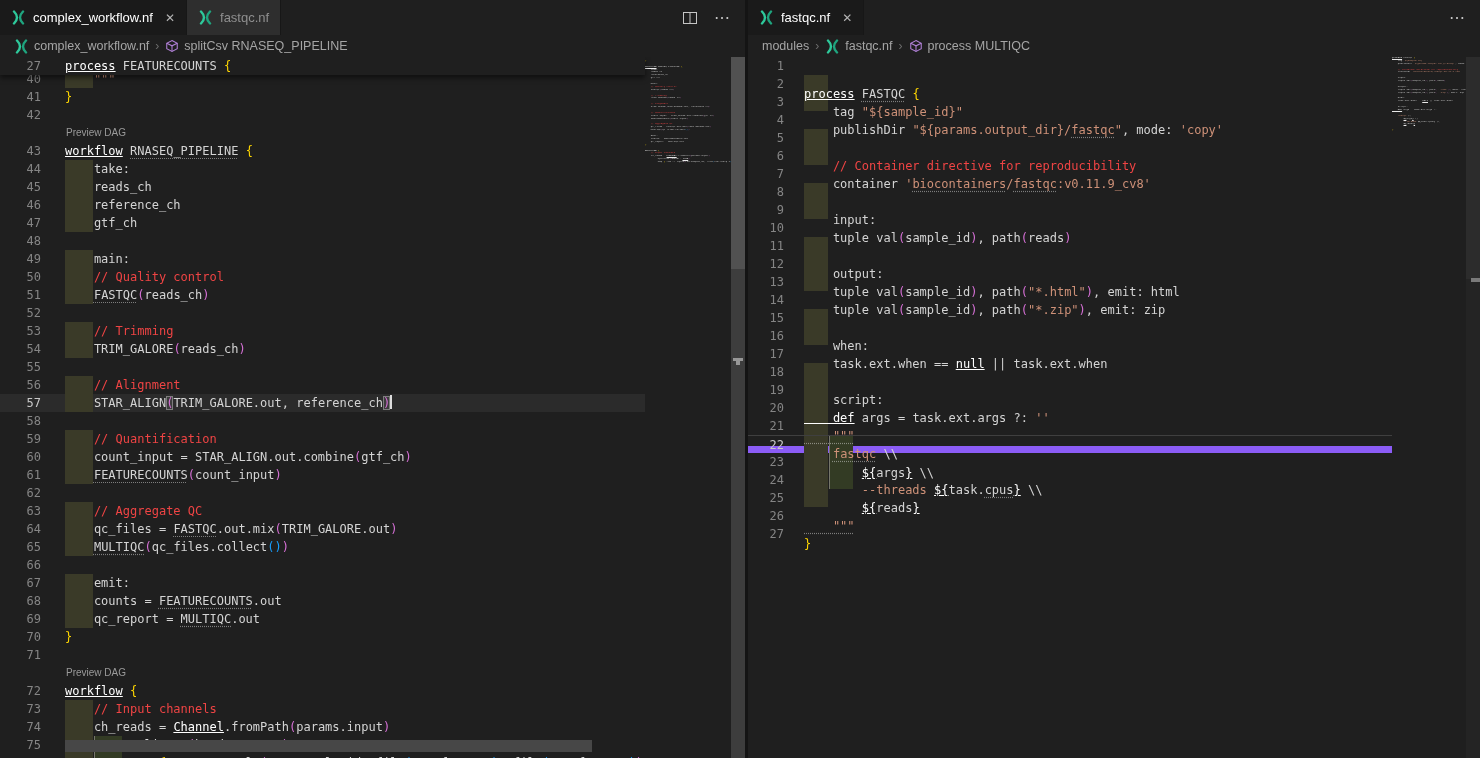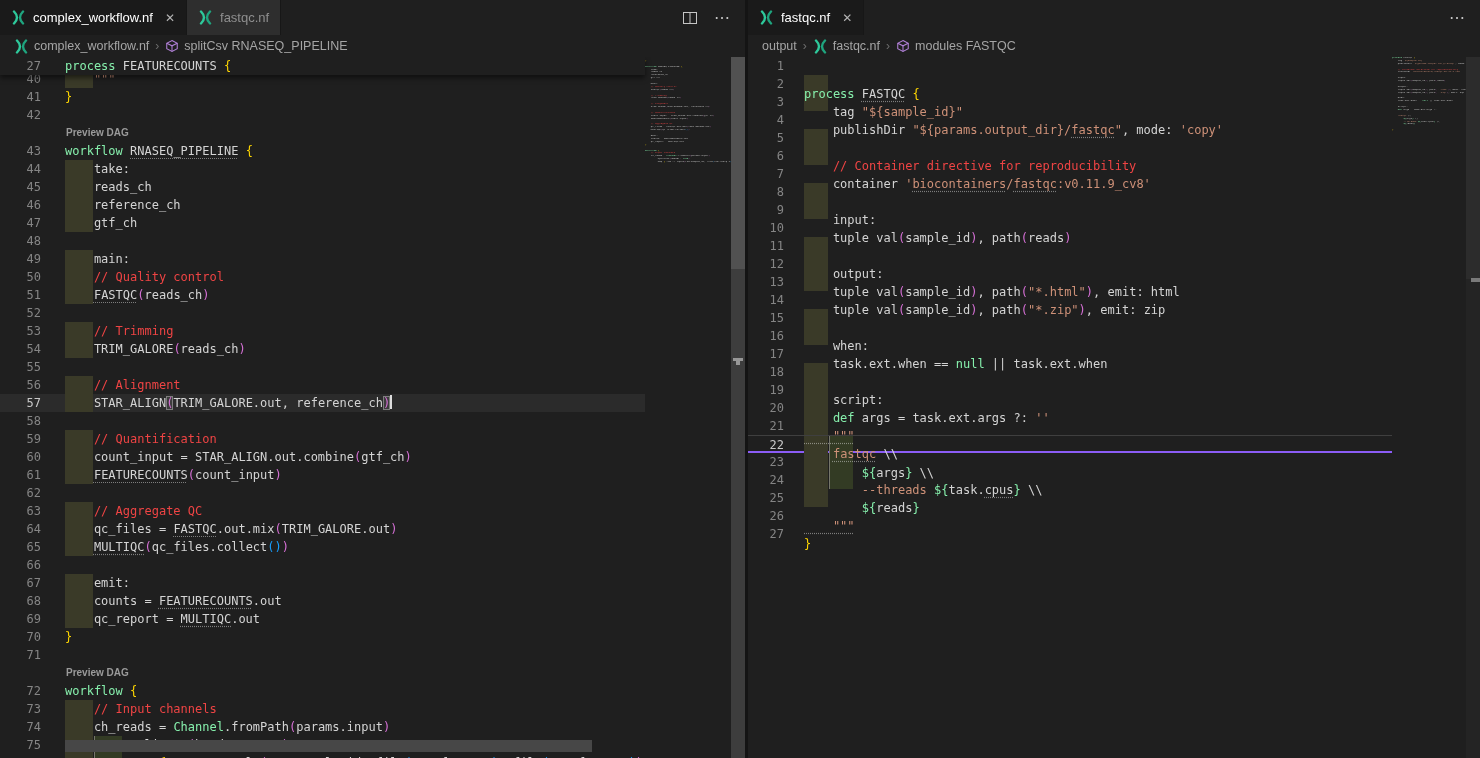--- a/index.html
+++ b/index.html
@@ -39,30 +39,30 @@
   .ln.act{color:#c8c8c8;}
   .row-code{flex:1;position:relative;z-index:1;}
   .g-left  .row-code{padding-left:24px;}
   .g-right .row-code{padding-left:20px;margin-top:28px;}
   .ind{position:absolute;top:0;height:18px;background:#3a3a28;z-index:0;}
   .g-left  .ind.i1{left:65px;width:28px;}
   .g-left  .ind.i2{left:94px;width:28px;background:#333b24;border-left:1px solid #75756a;box-sizing:border-box;}
   .g-right .ind.i1{left:56px;width:24px;}
   .g-right .ind.i2{left:81px;width:24px;background:#333b24;border-left:1px solid #75756a;box-sizing:border-box;}
   .cur-fill{background:rgba(255,255,255,0.055);}
-  .cur-border{border-top:1px solid #3f3f3f;border-bottom:2px solid #8b5cf6;}
-  .lens{height:18px;font-family:"Liberation Sans",sans-serif;font-size:10px;line-height:17px;color:#9a9a9a;cursor:pointer;font-weight:bold;}
+  .cur-border{border-top:1px solid #3f3f3f;border-bottom:7px solid #8b5cf6;}
+  .lens{height:18px;font-family:"Liberation Sans",sans-serif;font-size:10px;line-height:17px;color:#9a9a9a;cursor:pointer;}
   .g-left .lens{padding-left:66px;}
 
   .sticky{position:absolute;top:0;left:0;right:100px;height:18px;background:#1f1f1f;z-index:6;
           box-shadow:0 3px 5px rgba(0,0,0,0.5);display:flex;
           font-family:"DejaVu Sans Mono",monospace;font-size:12px;line-height:18px;white-space:pre;}
 
   
-  .tk-k{color:#86efac;} .tk-t{color:#d4d4d4;} .tk-c{color:#ef4444;} .tk-s{color:#ce9178;}
+  .tk-k{color:#ffffff;text-decoration:underline;} .tk-t{color:#d4d4d4;} .tk-c{color:#ef4444;} .tk-s{color:#ce9178;}
   .tk-y{color:#ffd700;} .tk-p{color:#d670d6;} .tk-u{color:#179fff;}
   .dt{text-decoration:underline dotted rgba(220,220,220,0.5);text-underline-offset:3px;}
   .bx{outline:1px solid #7d7d7d;outline-offset:-1px;background:rgba(110,110,110,0.25);}
   .cursor{display:inline-block;width:2px;height:14px;background:#dcdcdc;vertical-align:-2px;}
 
   
   .minimap{position:absolute;top:0;bottom:0;overflow:hidden;opacity:0.9;
            font-family:"DejaVu Sans Mono",monospace;font-size:2.4px;line-height:2.9px;white-space:pre;}
   .g-left  .minimap{right:14px;width:86px;}
   .g-right .minimap{right:14px;width:74px;}
@@ -163,42 +163,42 @@
           </span>
           <span>fastqc.nf</span>
           <span class="tab-close">✕</span>
         </div>
         <div class="tab-actions">
           <span class="more-glyph">⋯</span>
         </div>
       </div>
       <div class="breadcrumbs">
         <span class="crumb">
-          <span>output</span>
+          <span>modules</span>
         </span>
         <span class="crumb-sep">›</span>
         <span class="crumb">
           <span class="icon-wrap">
             <svg viewBox="0 0 16 16" width="15" height="15" fill="none" stroke-linecap="round">
               <path d="M3.2 1.6 Q9.6 8 3.2 14.4" stroke="#2ec99b" stroke-width="2.6"></path>
               <path d="M12.8 1.6 Q6.4 8 12.8 14.4" stroke="#1fa57f" stroke-width="2.6"></path>
             </svg>
           </span>
           <span>fastqc.nf</span>
         </span>
         <span class="crumb-sep">›</span>
         <span class="crumb">
           <span class="icon-wrap">
             <svg viewBox="0 0 16 16" width="14" height="14" fill="none" stroke="#b180d7" stroke-width="1.2">
               <path d="M8 1.8 L14 4.8 V11.2 L8 14.2 L2 11.2 V4.8 Z"></path>
               <path d="M2 4.8 L8 7.8 L14 4.8"></path>
               <path d="M8 7.8 V14.2"></path>
             </svg>
           </span>
-          <span>modules FASTQC</span>
+          <span>process MULTIQC</span>
         </span>
       </div>
       <div class="editor">
         <div class="code"><div class="code-inner"><div class="row"><div class="ln">1</div><div class="row-code"><span class="tk-k">process</span><span class="tk-t"> </span><span class="tk-t dt">FASTQC</span><span class="tk-t"> </span><span class="tk-y">{</span></div></div><div class="row"><div class="ind i1"></div><div class="ln">2</div><div class="row-code"><span class="tk-t">    tag </span><span class="tk-s">"${sample_id}"</span></div></div><div class="row"><div class="ind i1"></div><div class="ln">3</div><div class="row-code"><span class="tk-t">    publishDir </span><span class="tk-s">"${params.output_dir}/</span><span class="tk-s dt">fastqc</span><span class="tk-s">"</span><span class="tk-t">, mode: </span><span class="tk-s">'copy'</span></div></div><div class="row"><div class="ln">4</div><div class="row-code"></div></div><div class="row"><div class="ind i1"></div><div class="ln">5</div><div class="row-code"><span class="tk-c">    // Container directive for reproducibility</span></div></div><div class="row"><div class="ind i1"></div><div class="ln">6</div><div class="row-code"><span class="tk-t">    container </span><span class="tk-s">'</span><span class="tk-s dt">biocontainers</span><span class="tk-s">/</span><span class="tk-s dt">fastqc</span><span class="tk-s">:v0.11.9_cv8'</span></div></div><div class="row"><div class="ln">7</div><div class="row-code"></div></div><div class="row"><div class="ind i1"></div><div class="ln">8</div><div class="row-code"><span class="tk-t">    input:</span></div></div><div class="row"><div class="ind i1"></div><div class="ln">9</div><div class="row-code"><span class="tk-t">    tuple val</span><span class="tk-p">(</span><span class="tk-t">sample_id</span><span class="tk-p">)</span><span class="tk-t">, path</span><span class="tk-p">(</span><span class="tk-t">reads</span><span class="tk-p">)</span></div></div><div class="row"><div class="ln">10</div><div class="row-code"></div></div><div class="row"><div class="ind i1"></div><div class="ln">11</div><div class="row-code"><span class="tk-t">    output:</span></div></div><div class="row"><div class="ind i1"></div><div class="ln">12</div><div class="row-code"><span class="tk-t">    tuple val</span><span class="tk-p">(</span><span class="tk-t">sample_id</span><span class="tk-p">)</span><span class="tk-t">, path</span><span class="tk-p">(</span><span class="tk-s">"*.html"</span><span class="tk-p">)</span><span class="tk-t">, emit: html</span></div></div><div class="row"><div class="ind i1"></div><div class="ln">13</div><div class="row-code"><span class="tk-t">    tuple val</span><span class="tk-p">(</span><span class="tk-t">sample_id</span><span class="tk-p">)</span><span class="tk-t">, path</span><span class="tk-p">(</span><span class="tk-s">"*.zip"</span><span class="tk-p">)</span><span class="tk-t">, emit: zip</span></div></div><div class="row"><div class="ln">14</div><div class="row-code"></div></div><div class="row"><div class="ind i1"></div><div class="ln">15</div><div class="row-code"><span class="tk-t">    when:</span></div></div><div class="row"><div class="ind i1"></div><div class="ln">16</div><div class="row-code"><span class="tk-t">    task.ext.when == </span><span class="tk-k">null</span><span class="tk-t"> || task.ext.when</span></div></div><div class="row"><div class="ln">17</div><div class="row-code"></div></div><div class="row"><div class="ind i1"></div><div class="ln">18</div><div class="row-code"><span class="tk-t">    script:</span></div></div><div class="row"><div class="ind i1"></div><div class="ln">19</div><div class="row-code"><span class="tk-k">    def</span><span class="tk-t"> args = task.ext.args ?: </span><span class="tk-s">''</span></div></div><div class="row"><div class="ind i1"></div><div class="ln">20</div><div class="row-code"><span class="tk-s dt">    """</span></div></div><div class="row"><div class="ind i1"></div><div class="ln">21</div><div class="row-code"><span class="tk-s">    </span><span class="tk-s dt">fastqc</span><span class="tk-t"> \\</span></div></div><div class="row cur-border"><div class="ind i1"></div><div class="ind i2"></div><div class="ln act">22</div><div class="row-code"><span class="tk-t">        </span><span class="tk-k">${</span><span class="tk-t">args</span><span class="tk-k">}</span><span class="tk-t"> \\</span></div></div><div class="row"><div class="ind i1"></div><div class="ind i2"></div><div class="ln">23</div><div class="row-code"><span class="tk-s">        --threads </span><span class="tk-k">${</span><span class="tk-t">task.</span><span class="tk-t dt">cpus</span><span class="tk-k">}</span><span class="tk-t"> \\</span></div></div><div class="row"><div class="ind i1"></div><div class="ind i2"></div><div class="ln">24</div><div class="row-code"><span class="tk-t">        </span><span class="tk-k">${</span><span class="tk-t">reads</span><span class="tk-k">}</span></div></div><div class="row"><div class="ind i1"></div><div class="ln">25</div><div class="row-code"><span class="tk-s dt">    """</span></div></div><div class="row"><div class="ln">26</div><div class="row-code"><span class="tk-y">}</span></div></div><div class="row"><div class="ln">27</div><div class="row-code"></div></div></div></div>
         <div class="minimap"><div class="mm-row"><span class="tk-k">process</span><span class="tk-t"> </span><span class="tk-t">FASTQC</span><span class="tk-t"> </span><span class="tk-y">{</span></div><div class="mm-row"><span class="tk-t">    tag </span><span class="tk-s">"${sample_id}"</span></div><div class="mm-row"><span class="tk-t">    publishDir </span><span class="tk-s">"${params.output_dir}/</span><span class="tk-s">fastqc</span><span class="tk-s">"</span><span class="tk-t">, mode: </span></div><div class="mm-row"></div><div class="mm-row"><span class="tk-c">    // Container directive for reproducibility</span></div><div class="mm-row"><span class="tk-t">    container </span><span class="tk-s">'</span><span class="tk-s">biocontainers</span><span class="tk-s">/</span><span class="tk-s">fastqc</span><span class="tk-s">:v0.11.9_cv8'</span></div><div class="mm-row"></div><div class="mm-row"><span class="tk-t">    input:</span></div><div class="mm-row"><span class="tk-t">    tuple val</span><span class="tk-p">(</span><span class="tk-t">sample_id</span><span class="tk-p">)</span><span class="tk-t">, path</span><span class="tk-p">(</span><span class="tk-t">reads</span><span class="tk-p">)</span></div><div class="mm-row"></div><div class="mm-row"><span class="tk-t">    output:</span></div><div class="mm-row"><span class="tk-t">    tuple val</span><span class="tk-p">(</span><span class="tk-t">sample_id</span><span class="tk-p">)</span><span class="tk-t">, path</span><span class="tk-p">(</span><span class="tk-s">"*.html"</span><span class="tk-p">)</span><span class="tk-t">, emit: html</span></div><div class="mm-row"><span class="tk-t">    tuple val</span><span class="tk-p">(</span><span class="tk-t">sample_id</span><span class="tk-p">)</span><span class="tk-t">, path</span><span class="tk-p">(</span><span class="tk-s">"*.zip"</span><span class="tk-p">)</span><span class="tk-t">, emit: zip</span></div><div class="mm-row"></div><div class="mm-row"><span class="tk-t">    when:</span></div><div class="mm-row"><span class="tk-t">    task.ext.when == </span><span class="tk-k">null</span><span class="tk-t"> || task.ext.when</span></div><div class="mm-row"></div><div class="mm-row"><span class="tk-t">    script:</span></div><div class="mm-row"><span class="tk-k">    def</span><span class="tk-t"> args = task.ext.args ?: </span><span class="tk-s">''</span></div><div class="mm-row"><span class="tk-s">    """</span></div><div class="mm-row"><span class="tk-s">    </span><span class="tk-s">fastqc</span><span class="tk-t"> \\</span></div><div class="mm-row"><span class="tk-t">        </span><span class="tk-k">${</span><span class="tk-t">args</span><span class="tk-k">}</span><span class="tk-t"> \\</span></div><div class="mm-row"><span class="tk-s">        --threads </span><span class="tk-k">${</span><span class="tk-t">task.</span><span class="tk-t">cpus</span><span class="tk-k">}</span><span class="tk-t"> \\</span></div><div class="mm-row"><span class="tk-t">        </span><span class="tk-k">${</span><span class="tk-t">reads</span><span class="tk-k">}</span></div><div class="mm-row"><span class="tk-s">    """</span></div><div class="mm-row"><span class="tk-y">}</span></div><div class="mm-row"></div></div>
         <div class="vscroll">
           <div class="vthumb"></div>
           <div class="tick"></div>
         </div>
       </div>

